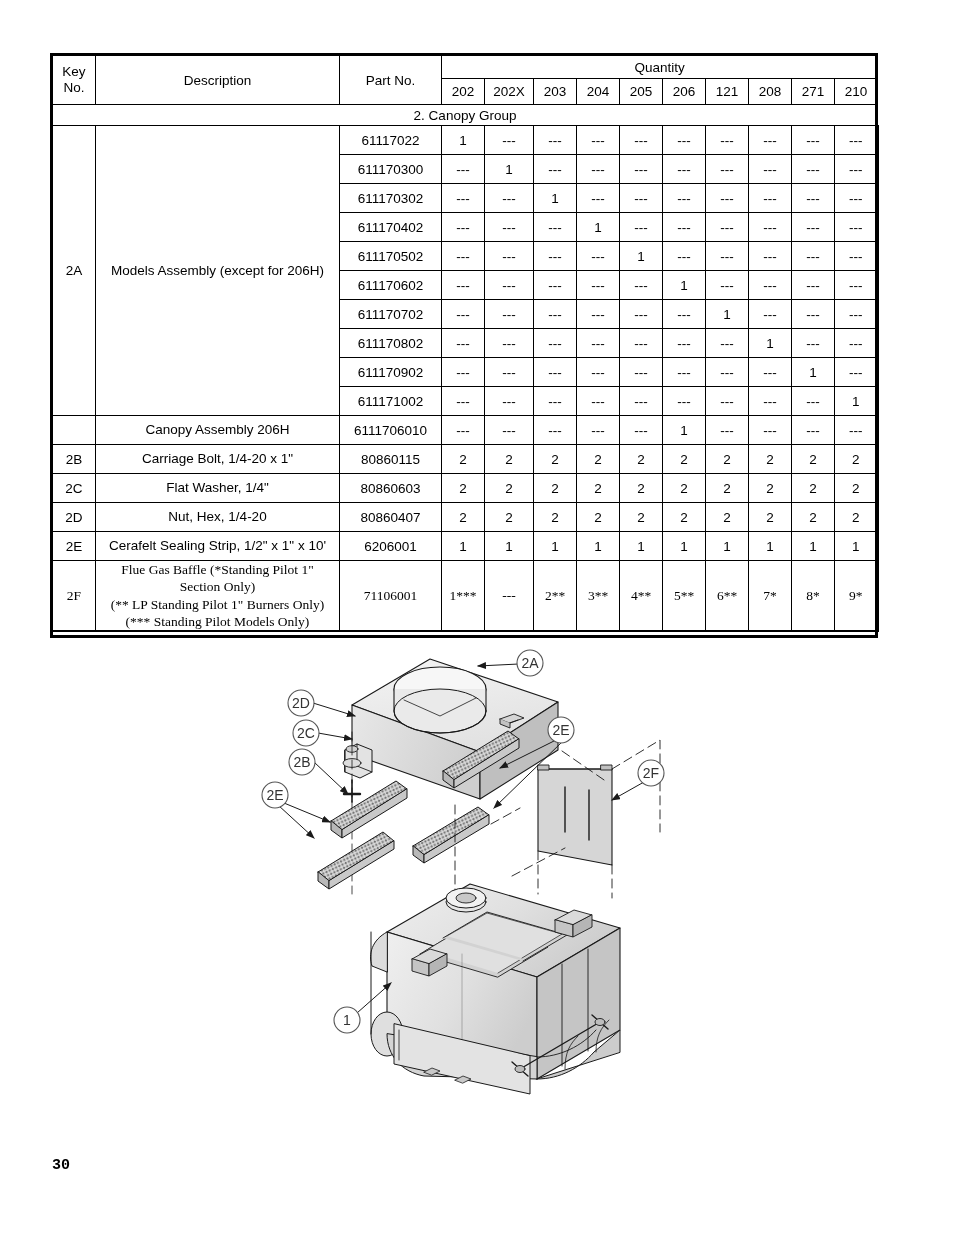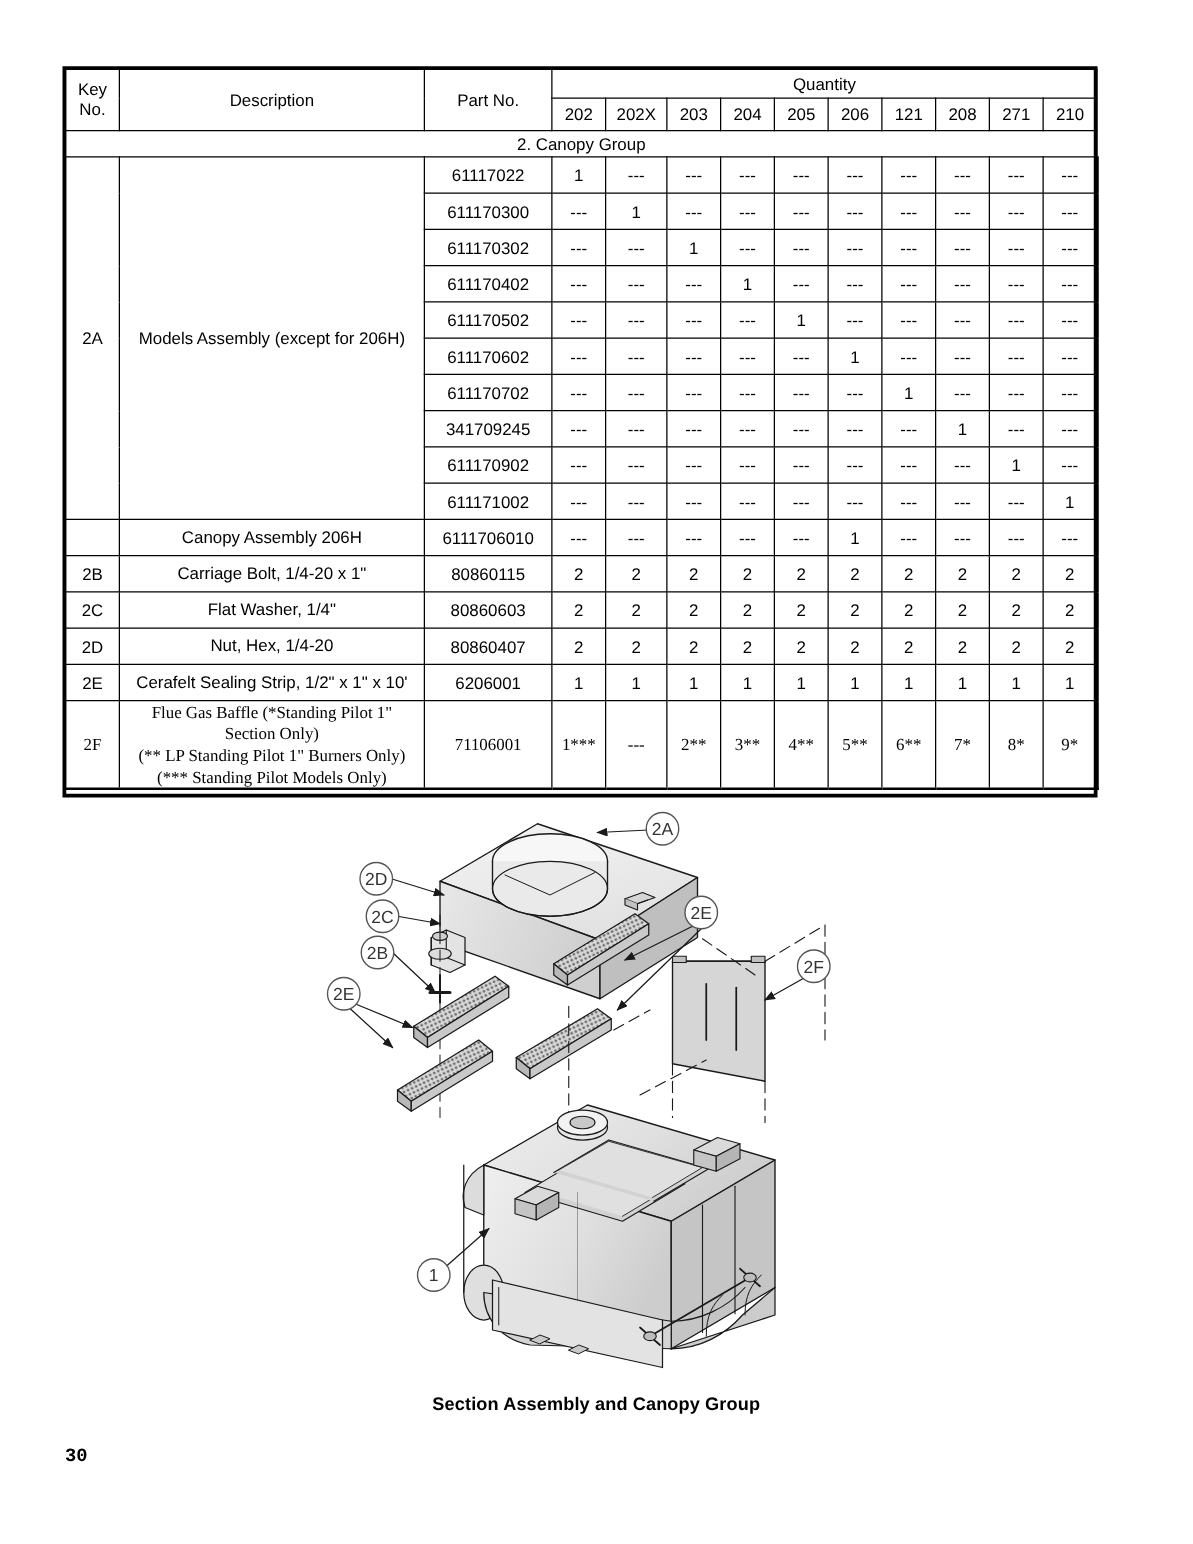--- a/index.html
+++ b/index.html
@@ -285,21 +285,21 @@
             <td class="qtycell">---</td>
             <td class="qtycell">---</td>
             <td class="qtycell">---</td>
             <td class="qtycell">---</td>
             <td class="qtycell">1</td>
             <td class="qtycell">---</td>
             <td class="qtycell">---</td>
             <td class="qtycell last">---</td>
           </tr>
           <tr class="datarow">
-            <td class="partcell">341709245</td>
+            <td class="partcell">611170802</td>
             <td class="qtycell">---</td>
             <td class="qtycell">---</td>
             <td class="qtycell">---</td>
             <td class="qtycell">---</td>
             <td class="qtycell">---</td>
             <td class="qtycell">---</td>
             <td class="qtycell">---</td>
             <td class="qtycell">1</td>
             <td class="qtycell">---</td>
             <td class="qtycell last">---</td>
@@ -625,16 +625,15 @@
             <text x="651" y="146" text-anchor="middle" font-size="14" font-family="&quot;Liberation Sans&quot;, sans-serif" fill="#333333">2F</text>
           </g>
           <g>
             <circle cx="347" cy="388" r="13" fill="#ffffff" stroke="#555555" stroke-width="1.1"></circle>
             <text x="347" y="393" text-anchor="middle" font-size="14" font-family="&quot;Liberation Sans&quot;, sans-serif" fill="#333333">1</text>
           </g>
         </g>
     </svg>
   </div>
 
-  <div class="caption">Section Assembly and Canopy Group</div>
   <div class="page-number">30</div>
 
 </div>
 
 </body></html>

